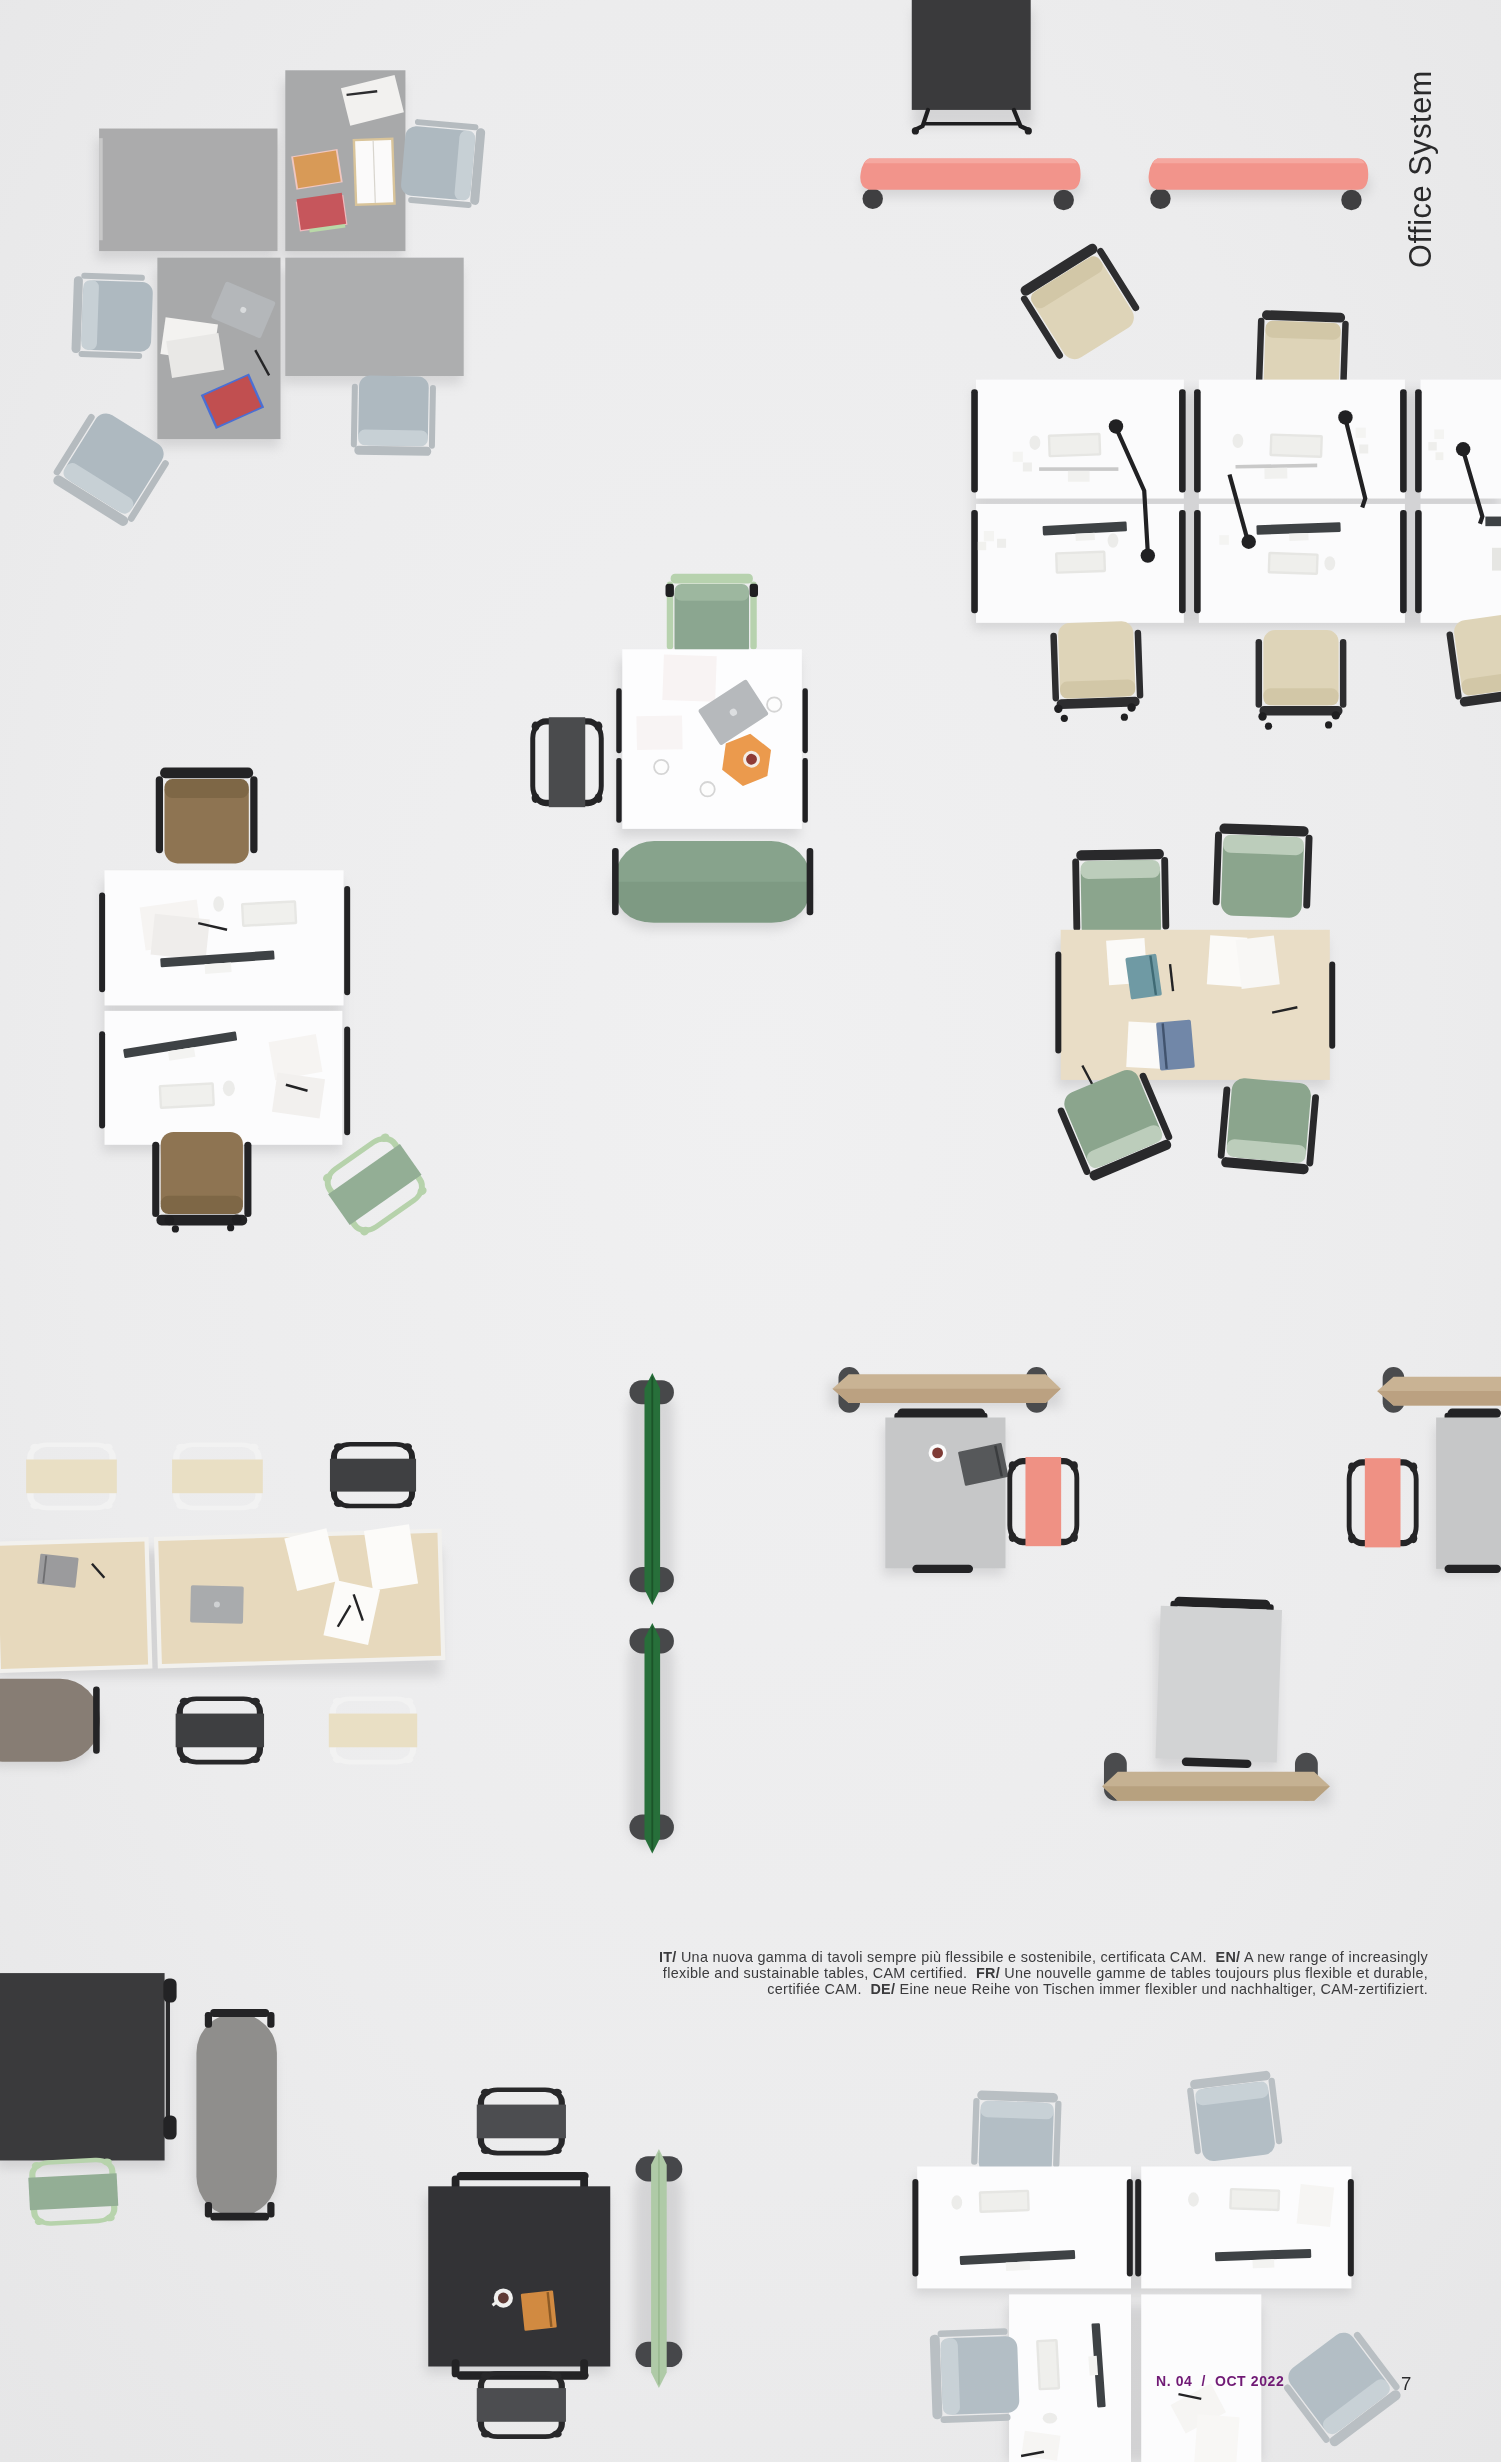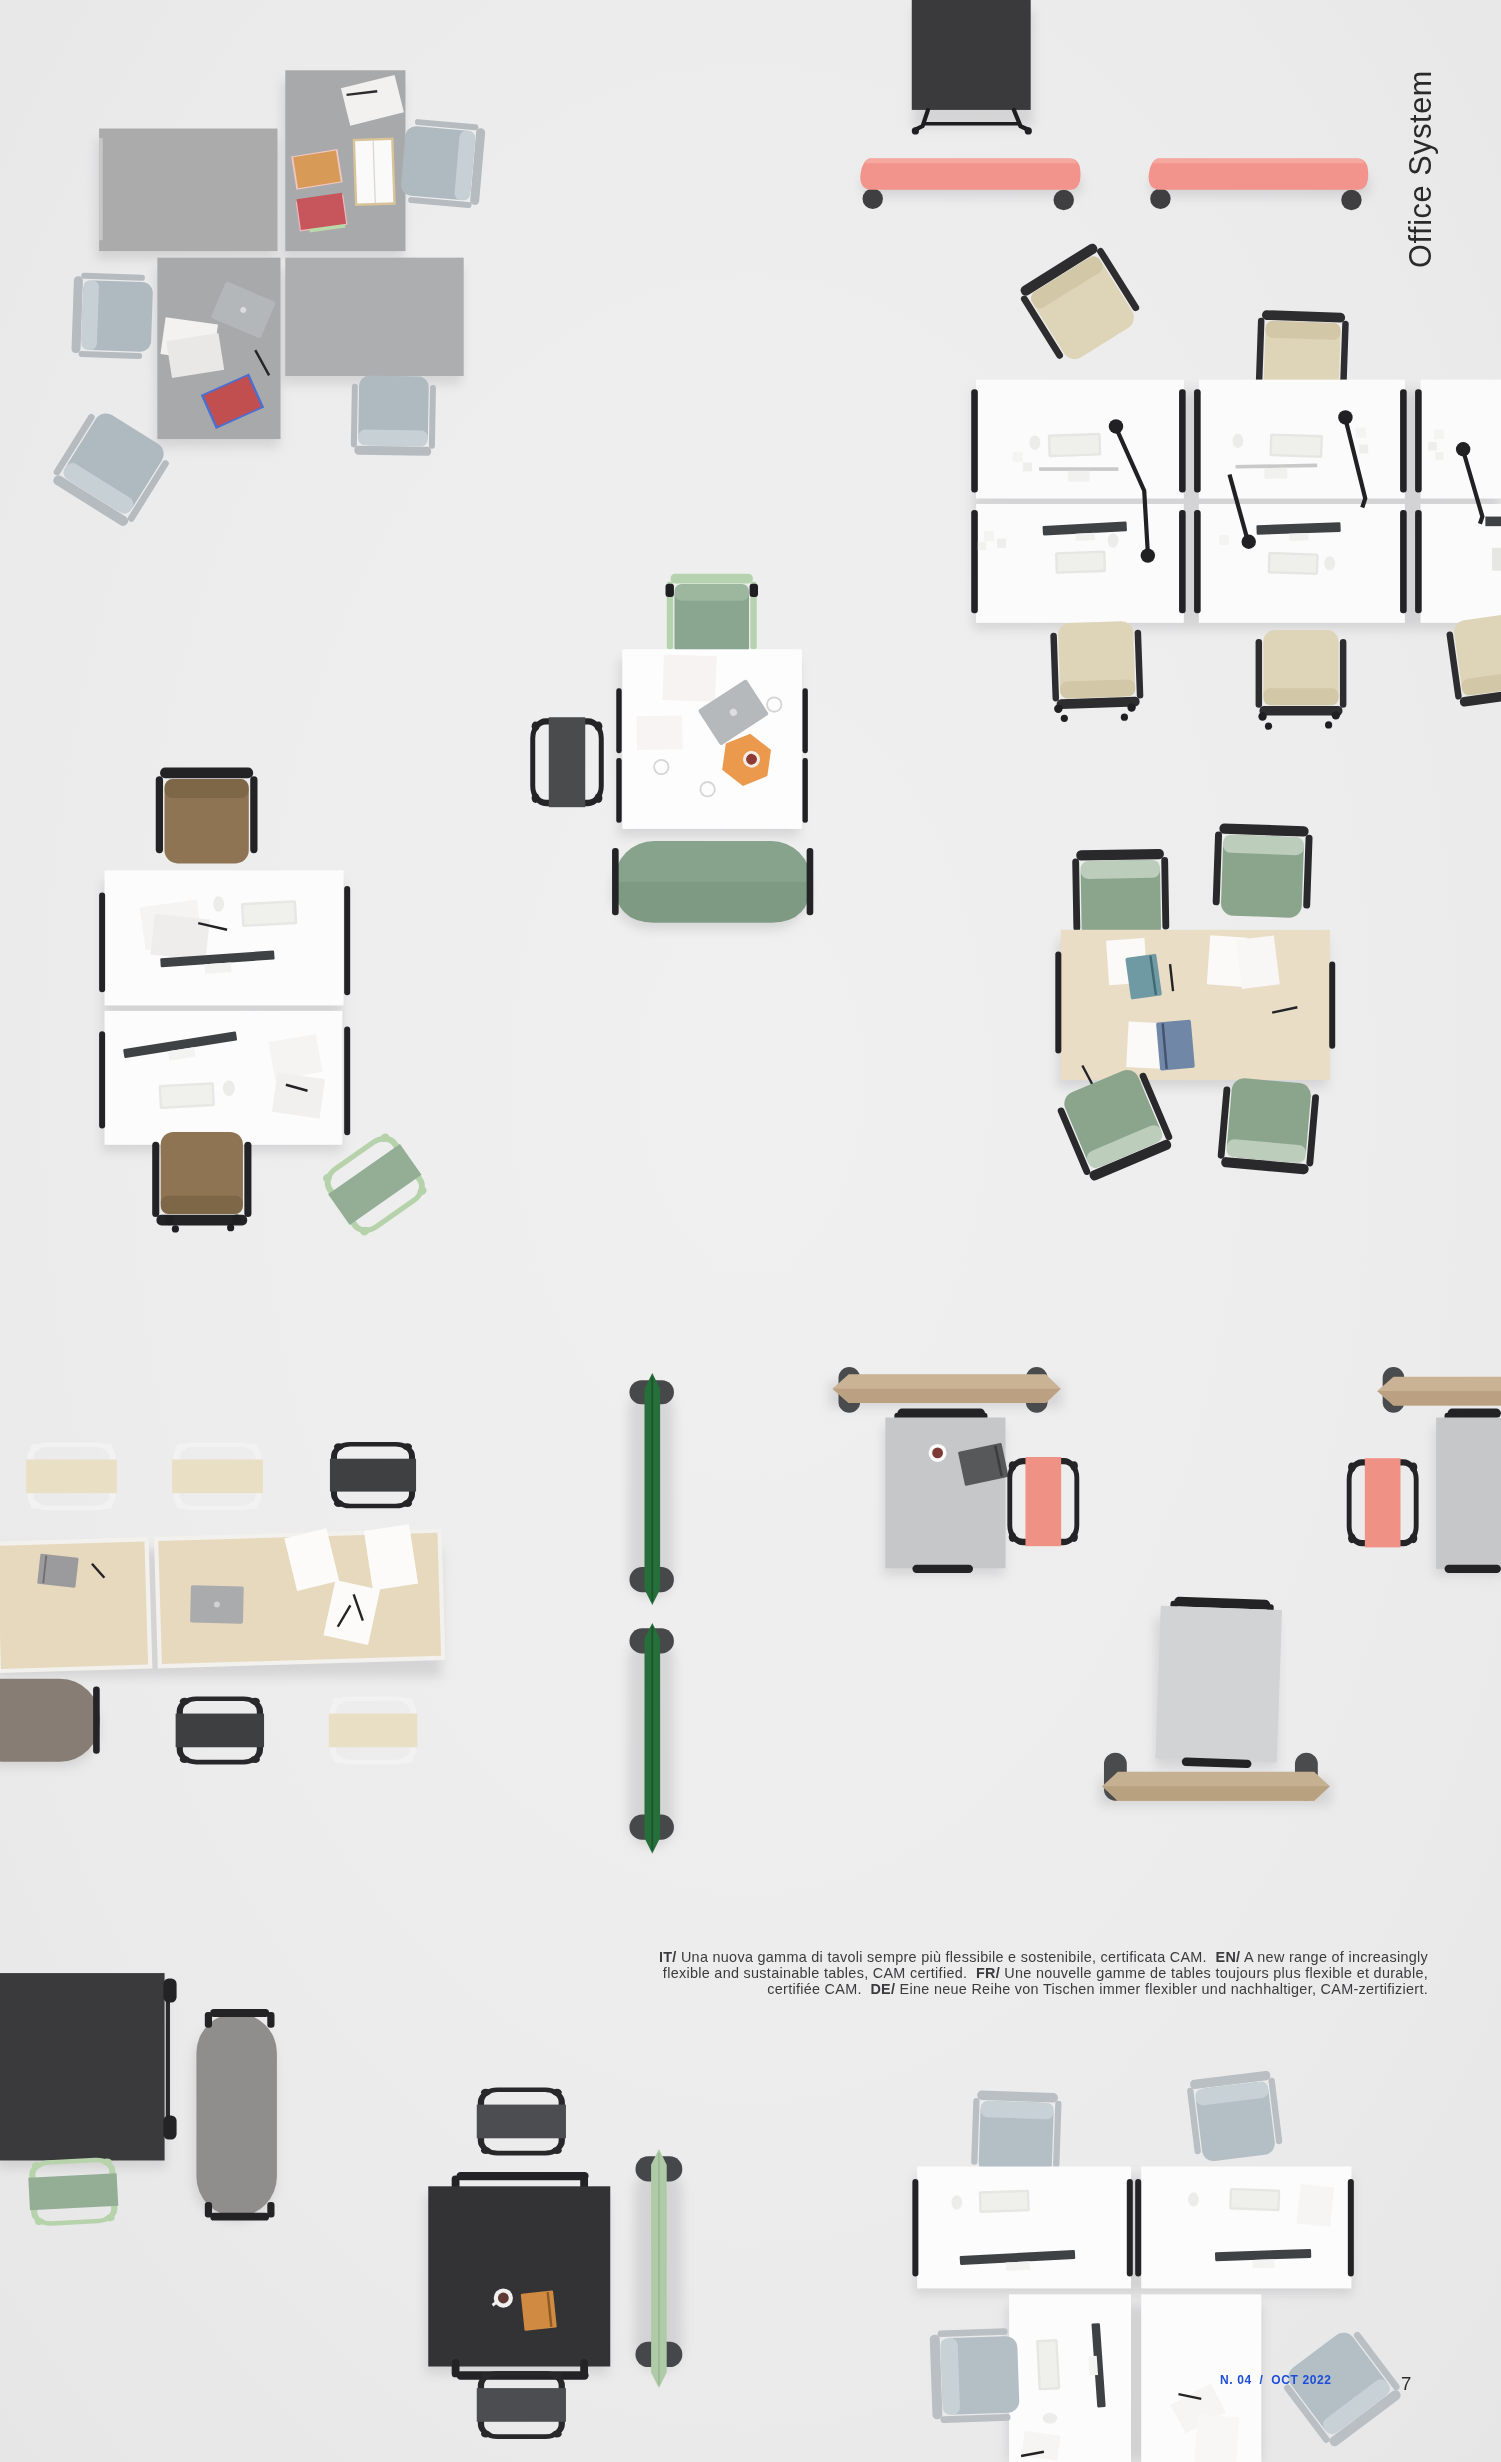--- a/index.html
+++ b/index.html
@@ -875,17 +875,17 @@
       </g>
 
 </svg>
 
 <div class="cap" style="right:73px;top:1949px;white-space:nowrap;text-align:right;font-size:14.4px;line-height:16px;letter-spacing:0.3px;">
 <b>IT/</b> Una nuova gamma di tavoli sempre più flessibile e sostenibile, certificata CAM.&nbsp; <b>EN/</b> A new range of increasingly<br>
 flexible and sustainable tables, CAM certified.&nbsp; <b>FR/</b> Une nouvelle gamme de tables toujours plus flexible et durable,<br>
 certifiée CAM.&nbsp; <b>DE/</b> Eine neue Reihe von Tischen immer flexibler und nachhaltiger, CAM-zertifiziert.
 </div>
 
-<div class="cap" style="left:1220px;top:2373px;font-size:12px;font-weight:bold;letter-spacing:0.6px;color:#1d4ed8;">N. 04&nbsp; /&nbsp; OCT 2022</div>
+<div class="cap" style="left:1156px;top:2373px;font-size:14px;font-weight:bold;letter-spacing:0.6px;color:#701a75;">N. 04&nbsp; /&nbsp; OCT 2022</div>
 
 <div class="cap" style="left:1401px;top:2373px;font-size:18.6px;color:#2b2b2d;">7</div>
 </div>
 
 
 </body></html>

